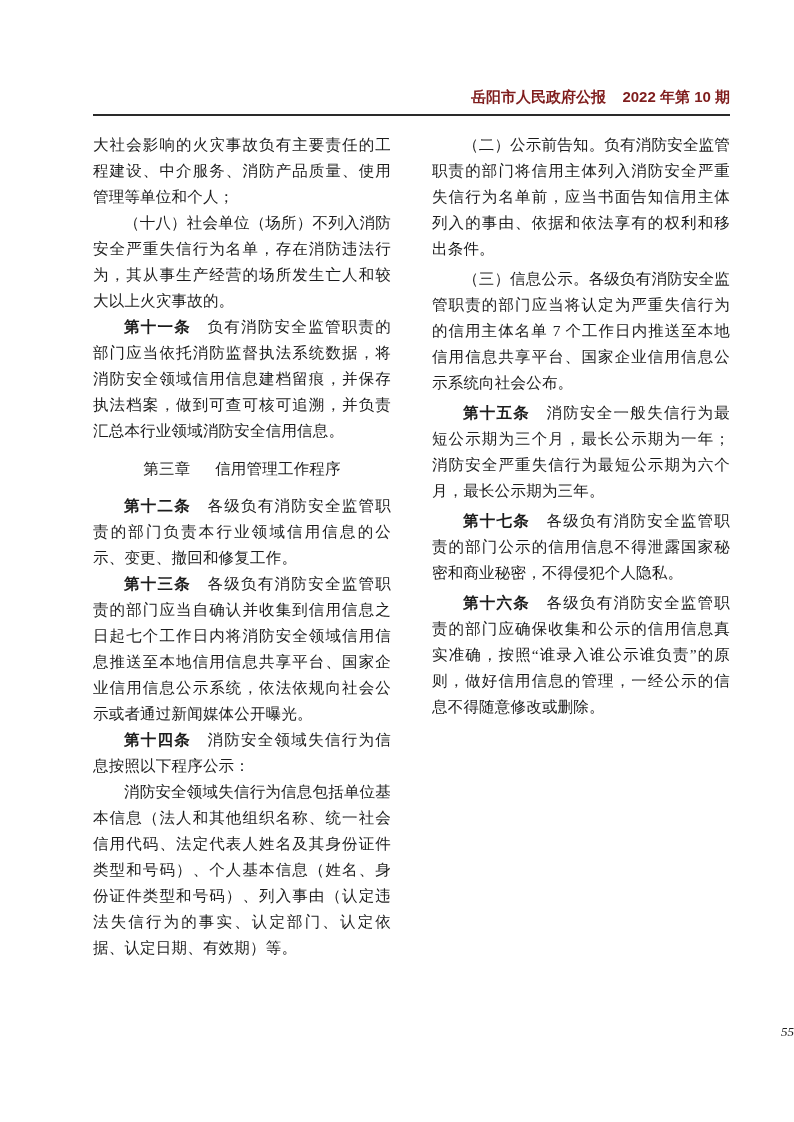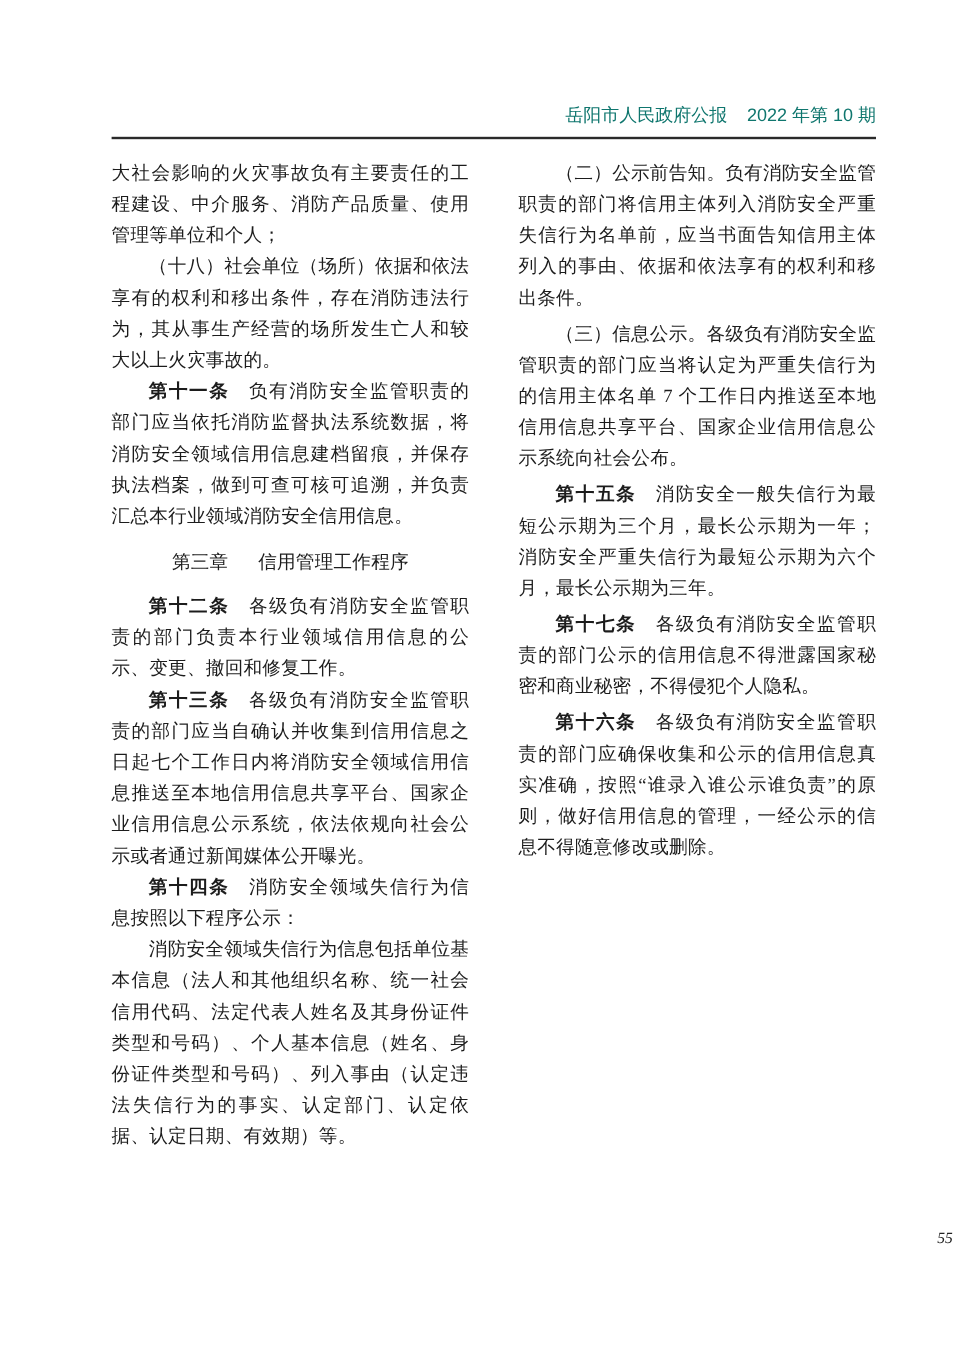--- a/index.html
+++ b/index.html
@@ -10,24 +10,24 @@
     background: #ffffff;
     box-sizing: border-box;
     padding: 88px 64px 0 93px;
     font-family: "Liberation Serif", "DejaVu Serif", serif;
     color: #1c1c1c;
     overflow: hidden;
   }
   .page-header {
     text-align: right;
     font-family: "Liberation Sans", "DejaVu Sans", sans-serif;
-    font-weight: normal;
+    font-weight: bold;
     font-size: 15px;
     line-height: 18px;
-    color: #0f766e;
+    color: #7f1d1d;
     border-bottom: 2px solid #2a2a2a;
     padding-bottom: 8px;
   }
   .page-header .issue { margin-left: 1.1em; }
   .columns {
     margin-top: 16px;
     display: flex;
     justify-content: space-between;
     font-family: Liberation Serif, serif;
   }
@@ -66,21 +66,21 @@
 <div class="page">
 
   <div class="page-header">
     <span>岳阳市人民政府公报</span><span class="issue">2022 年第 10 期</span>
   </div>
 
   <div class="columns">
 
     <div class="col col-left">
       <p class="para"><span>大社会影响的火灾事故负有主要责任的工程建设、中介服务、消防产品质量、使用管理等单位和个人；</span></p>
-      <p class="para indent"><span>（十八）社会单位（场所）依据和依法享有的权利和移出条件，存在消防违法行为，其从事生产经营的场所发生亡人和较大以上火灾事故的。</span></p>
+      <p class="para indent"><span>（十八）社会单位（场所）不列入消防安全严重失信行为名单，存在消防违法行为，其从事生产经营的场所发生亡人和较大以上火灾事故的。</span></p>
       <p class="para indent"><span class="article-label">第十一条</span><span>负有消防安全监管职责的部门应当依托消防监督执法系统数据，将消防安全领域信用信息建档留痕，并保存执法档案，做到可查可核可追溯，并负责汇总本行业领域消防安全信用信息。</span></p>
       <p class="chapter"><span class="chapter-label">第三章</span><span>信用管理工作程序</span></p>
       <p class="para indent"><span class="article-label">第十二条</span><span>各级负有消防安全监管职责的部门负责本行业领域信用信息的公示、变更、撤回和修复工作。</span></p>
       <p class="para indent"><span class="article-label">第十三条</span><span>各级负有消防安全监管职责的部门应当自确认并收集到信用信息之日起七个工作日内将消防安全领域信用信息推送至本地信用信息共享平台、国家企业信用信息公示系统，依法依规向社会公示或者通过新闻媒体公开曝光。</span></p>
       <p class="para indent"><span class="article-label">第十四条</span><span>消防安全领域失信行为信息按照以下程序公示：</span></p>
       <p class="para indent"><span>消防安全领域失信行为信息包括单位基本信息（法人和其他组织名称、统一社会信用代码、法定代表人姓名及其身份证件类型和号码）、个人基本信息（姓名、身份证件类型和号码）、列入事由（认定违法失信行为的事实、认定部门、认定依据、认定日期、有效期）等。</span></p>
     </div>
 
     <div class="col col-right">
       <p class="para indent"><span>（二）公示前告知。负有消防安全监管职责的部门将信用主体列入消防安全严重失信行为名单前，应当书面告知信用主体列入的事由、依据和依法享有的权利和移出条件。</span></p>

